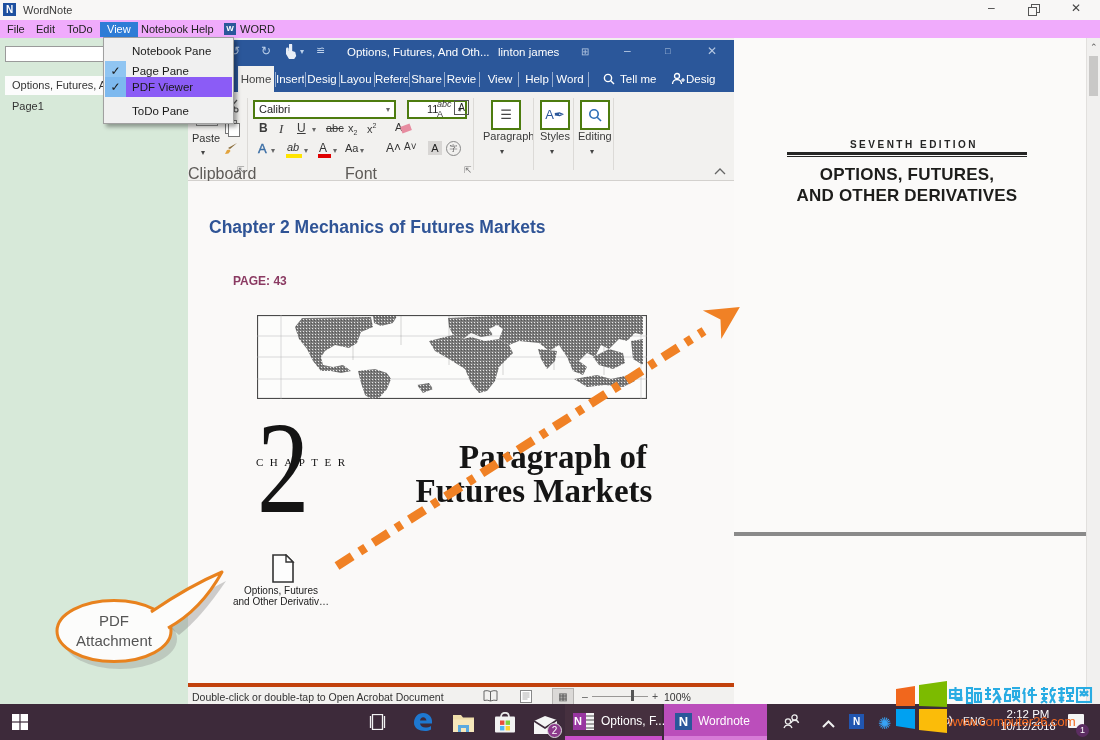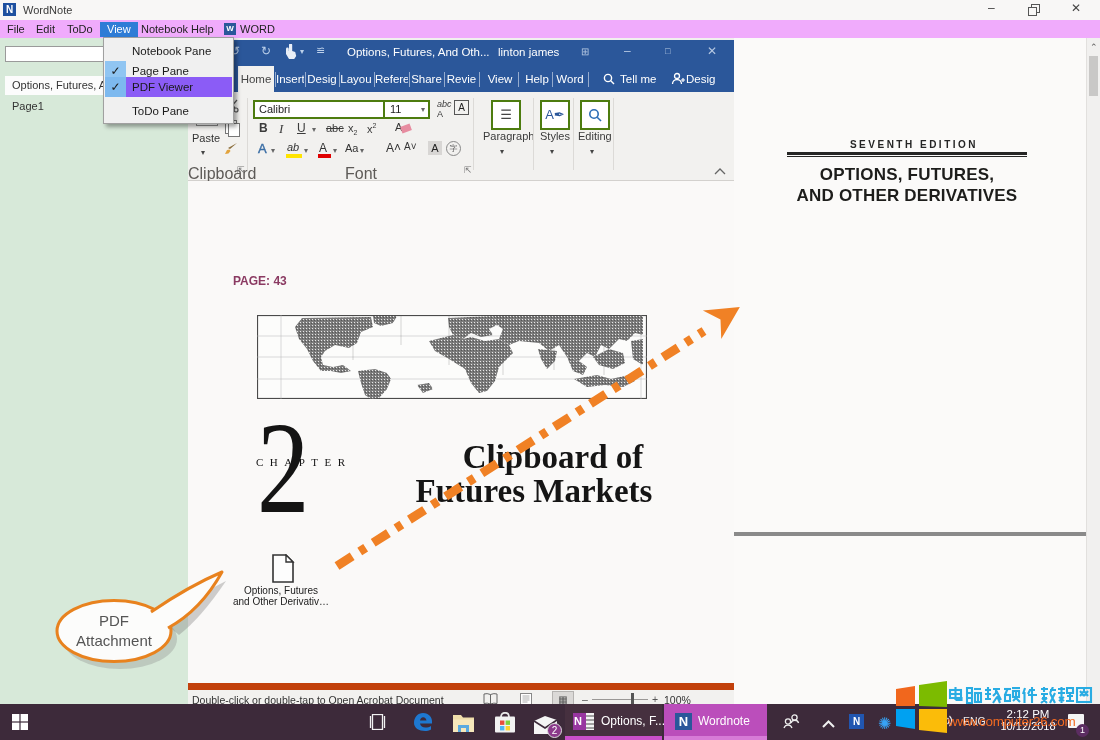--- a/index.html
+++ b/index.html
@@ -26,21 +26,21 @@
 #wtabs{left:0;top:26px;width:546px;height:26px;background:#2b579a}
 .wtab{top:0;height:26px;line-height:27px;color:#fff;font-size:11.5px;text-align:center;overflow:hidden}
 .tabsep{top:6px;width:1px;height:15px;background:rgba(255,255,255,.5)}
 #hometab{background:#f2f1ef;color:#444}
 #ribbon{left:0;top:52px;width:546px;height:128px;background:#f2f1ef;border-bottom:1px solid #d3d1ce;height:88px}
 .glabel{font-size:16px;color:#5d5a57}
 .gsep{top:6px;width:1px;height:72px;background:#dcdad7}
 .rbox{border:2px solid #4d7c0f;background:#fff}
 .ricon{font-size:11px;color:#3b3b3b}
 #docarea{left:0;top:141px;width:546px;height:502px;background:#faf9f8}
-#wstatus{left:0;top:643px;width:546px;height:20px;background:#f2f1ef;border-top:7px solid #c2410c;font-size:10.5px;color:#333}
+#wstatus{left:0;top:643px;width:546px;height:20px;background:#f2f1ef;border-top:4px solid #c2410c;font-size:10.5px;color:#333}
 
 #pdfpanel{left:734px;top:38px;width:366px;height:666px;background:#fbfaf9}
 #pdfsep{left:0;top:494px;width:352px;height:4px;background:#8a8a8a}
 #pdfscroll{left:352px;top:0;width:14px;height:666px;background:#f1f0ef;border-left:1px solid #e2e0de}
 
 #taskbar{left:0;top:704px;width:1100px;height:36px;background:#3d2a3a}
 #tsearch{left:40px;top:0;width:315px;height:34px;background:#f3f2f3;border:1px solid #666;border-bottom:none}
 .tbtn{top:0;height:36px;color:#fff;font-size:11px;white-space:nowrap}
 
 #dropdown{left:103px;top:37px;width:129px;height:85px;background:#f0f0f0;
@@ -151,21 +151,21 @@
     <div class="abs" style="left:40px;top:31px;width:10px;height:12px;border:1px solid #777;background:#fff"></div>
     <svg class="abs" style="left:36px;top:50px" width="14" height="14" viewBox="0 0 14 14">
         <path d="M13 1 L6 7 L4 6 Z" fill="#8a6d3b"></path>
         <path d="M5.5 7.5 L3 8 L1 12 L4.5 11.5 L6.5 9 Z" fill="#e2a33c"></path>
       </svg>
     <div class="glabel abs" style="left:0px;top:73px">Clipboard</div>
     <div class="abs" style="left:49px;top:73px;font-size:9px;color:#777">⇱</div>
     <div class="gsep abs" style="left:59px"></div>
 
     <div class="rbox abs" style="left:65px;top:8px;width:135px;height:15px;font-size:11px;color:#222;padding-left:4px;line-height:15px">Calibri<span style="float:right;margin-right:4px;font-size:8px;color:#666">▾</span></div>
-    <div class="rbox abs" style="left:195px;top:8px;width:38px;height:15px;font-size:11px;color:#222;padding-left:5px;line-height:15px">11<span style="float:right;margin-right:3px;font-size:8px;color:#666">▾</span></div>
+    <div class="rbox abs" style="left:219px;top:8px;width:38px;height:15px;font-size:11px;color:#222;padding-left:18px;line-height:15px">11<span style="float:right;margin-right:3px;font-size:8px;color:#666">▾</span></div>
     <div class="abs ricon" style="left:249px;top:7px;font-size:9px"><i>abc</i><br>A</div>
     <div class="abs" style="left:266px;top:8px;width:13px;height:13px;border:1.5px solid #555;text-align:center;font-size:10px;line-height:13px;color:#222">A</div>
 
     <div class="abs ricon" style="left:71px;top:29px;font-weight:bold;font-size:12px">B</div>
     <div class="abs ricon" style="left:91px;top:29px;font-style:italic;font-family:'Liberation Serif',serif;font-size:13px">I</div>
     <div class="abs ricon" style="left:109px;top:29px;text-decoration:underline;font-size:12px">U</div>
     <div class="abs" style="left:124px;top:33px;font-size:8px;color:#666">▾</div>
     <div class="abs ricon" style="left:138px;top:30px;text-decoration:line-through;font-size:11px">abc</div>
     <div class="abs ricon" style="left:160px;top:30px;font-size:11px">x<sub style="font-size:7px">2</sub></div>
     <div class="abs ricon" style="left:179px;top:30px;font-size:11px">x<sup style="font-size:7px">2</sup></div>
@@ -207,20 +207,21 @@
         </svg>
       </div>
     <div class="abs ricon" style="left:390px;top:38px">Editing</div>
     <div class="abs" style="left:402px;top:55px;font-size:8px;color:#444">▾</div>
     <div class="gsep abs" style="left:425px"></div>
     <svg class="abs" style="left:526px;top:76px" width="12" height="7" viewBox="0 0 12 7">
         <path d="M1 6 L6 1 L11 6" fill="none" stroke="#666" stroke-width="1.3"></path>
       </svg>
   </div>
   <div id="docarea" class="abs">
+    <div class="abs" style="left:21px;top:36px;font-size:17.5px;font-weight:bold;color:#2F5496">Chapter 2 Mechanics of Futures Markets</div>
     <div class="abs" style="left:45px;top:93px;font-size:12px;font-weight:bold;color:#8a3a62">PAGE: 43</div>
 
     <svg class="abs" style="left:69px;top:134px" width="390" height="84" viewBox="0 0 390 84">
       <defs>
         <pattern id="stip" width="3" height="3" patternUnits="userSpaceOnUse">
           <rect width="3" height="3" fill="#7b7b7b"></rect>
           <rect x="1" y="1" width="1" height="1" fill="#e8e8e8"></rect>
           <rect x="0" y="2" width="1" height="1" fill="#565656"></rect>
         </pattern>
       </defs>
@@ -251,21 +252,21 @@
         <line x1="246" y1="0" x2="246" y2="60"></line>
         <line x1="297" y1="0" x2="297" y2="55"></line>
         <line x1="347" y1="0" x2="347" y2="60"></line>
         <line x1="96" y1="0" x2="96" y2="45"></line>
         <line x1="144" y1="0" x2="144" y2="30"></line>
       </g>
     </svg>
 
     <div class="abs" style="left:69px;top:211px;font-family:'Liberation Serif',serif;font-size:131px;color:#141414;transform:scaleX(.80);transform-origin:left top">2</div>
     <div class="abs" style="left:68px;top:275px;font-family:'Liberation Serif',serif;font-size:11px;letter-spacing:6.5px;color:#141414">CHAPTER</div>
-    <div class="abs" style="left:230px;top:258px;width:270px;text-align:center;font-family:'Liberation Serif',serif;font-weight:bold;font-size:33px;color:#151515">Clipboard of</div>
+    <div class="abs" style="left:230px;top:258px;width:270px;text-align:center;font-family:'Liberation Serif',serif;font-weight:bold;font-size:33px;color:#151515">Paragraph of</div>
     <div class="abs" style="left:211px;top:292px;width:270px;text-align:center;font-family:'Liberation Serif',serif;font-weight:bold;font-size:33px;color:#151515">Futures Markets</div>
 
     <svg class="abs" style="left:83px;top:373px" width="24" height="29" viewBox="0 0 24 29">
       <path d="M2 1 L15 1 L22 8 L22 28 L2 28 Z" fill="#fdfdfd" stroke="#333" stroke-width="1.6"></path>
       <path d="M15 1 L15 8 L22 8 Z" fill="#fff" stroke="#333" stroke-width="1.4"></path>
     </svg>
     <div class="abs" style="left:23px;top:404px;width:140px;text-align:center;font-size:10px;color:#222">Options, Futures<br>and Other Derivativ…</div>
   </div>
   <div id="wstatus" class="abs">
     <div class="abs" style="left:4px;top:4px">Double-click or double-tap to Open Acrobat Document</div>

